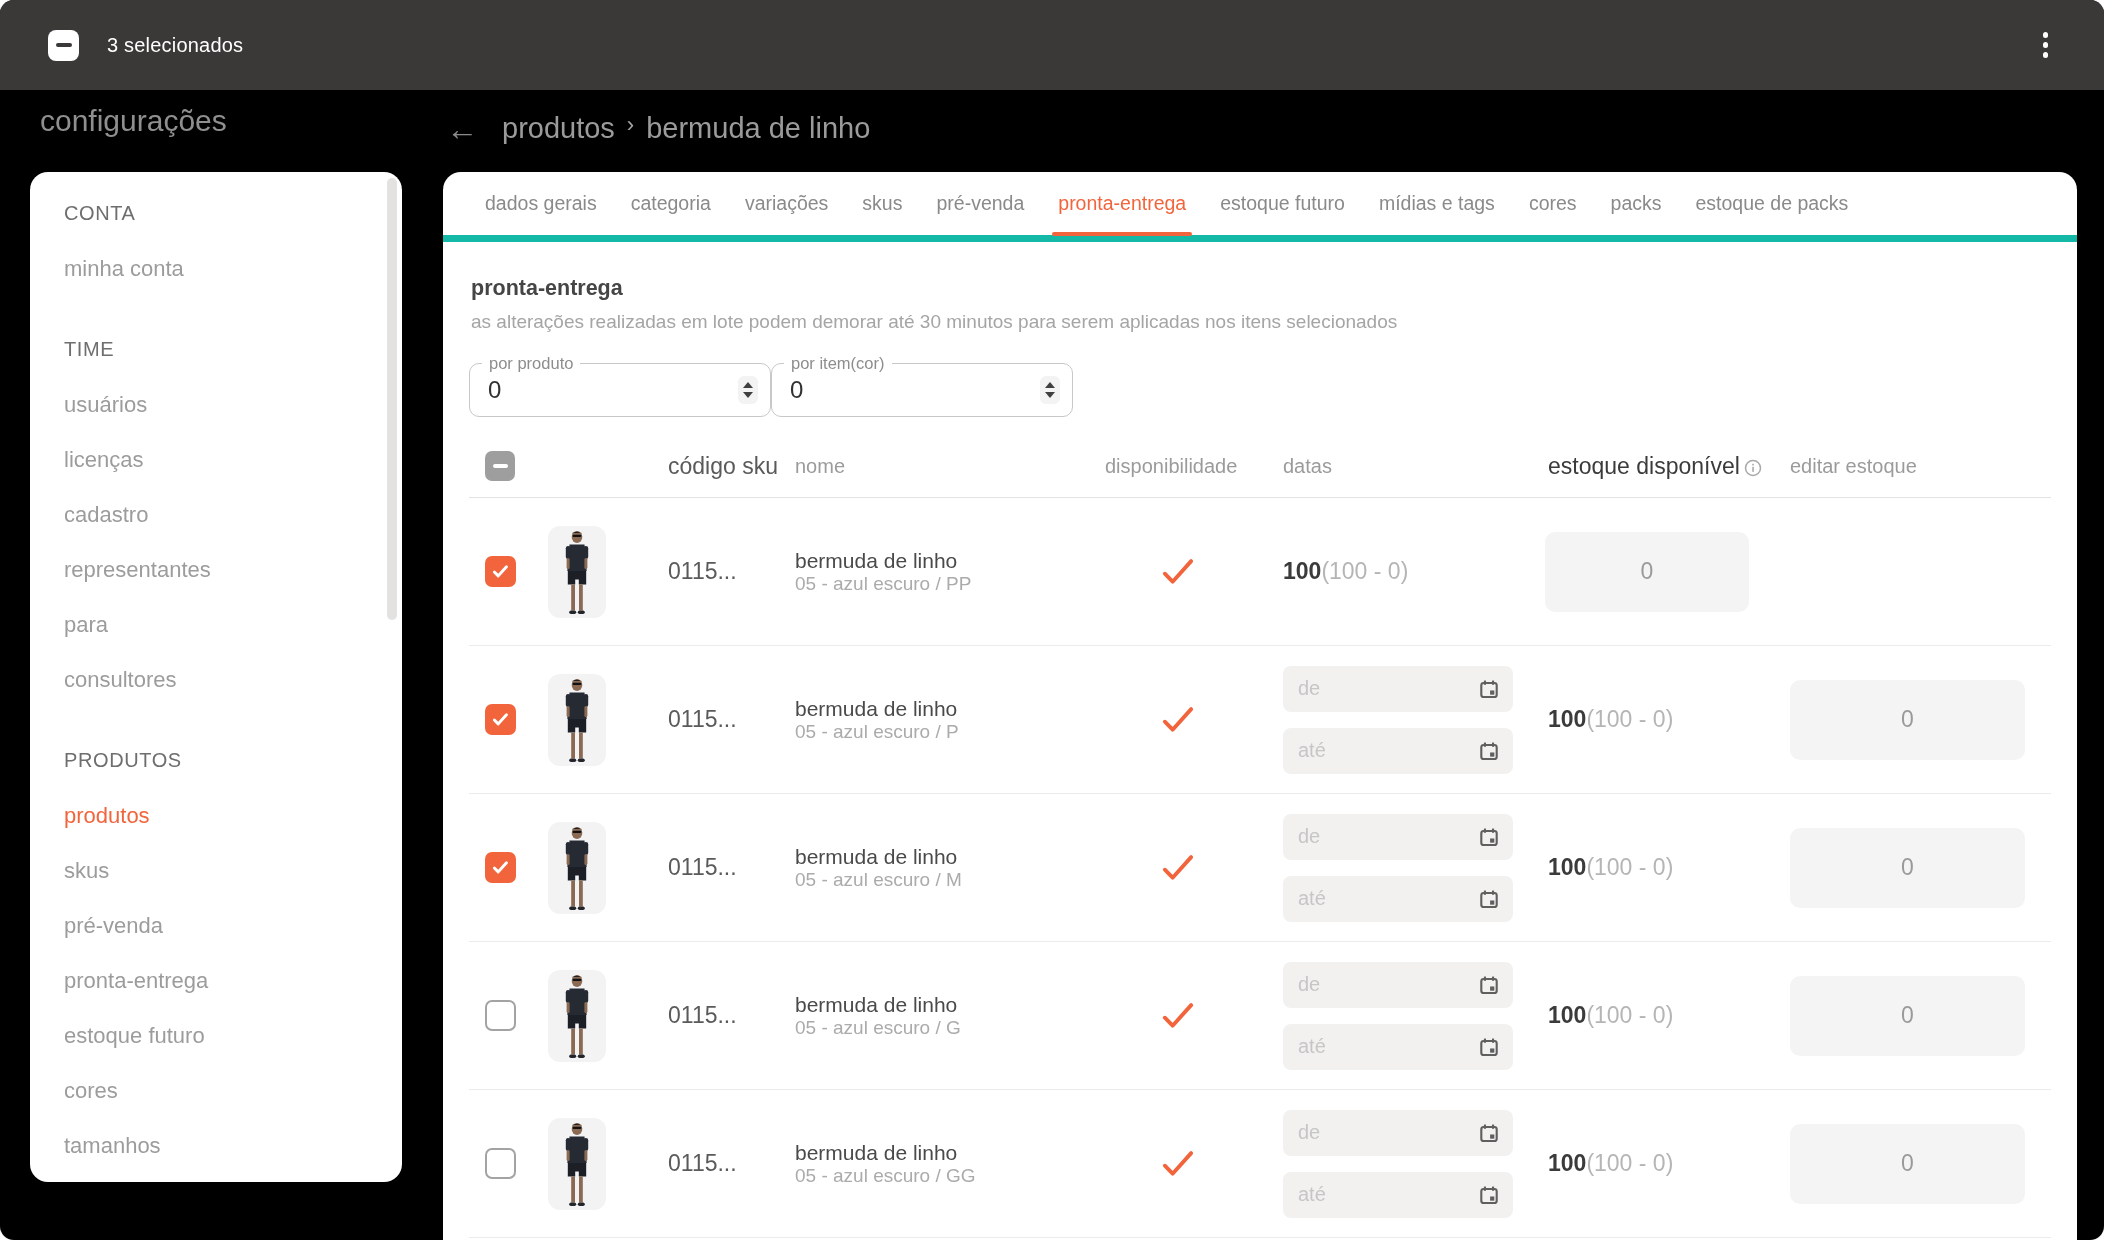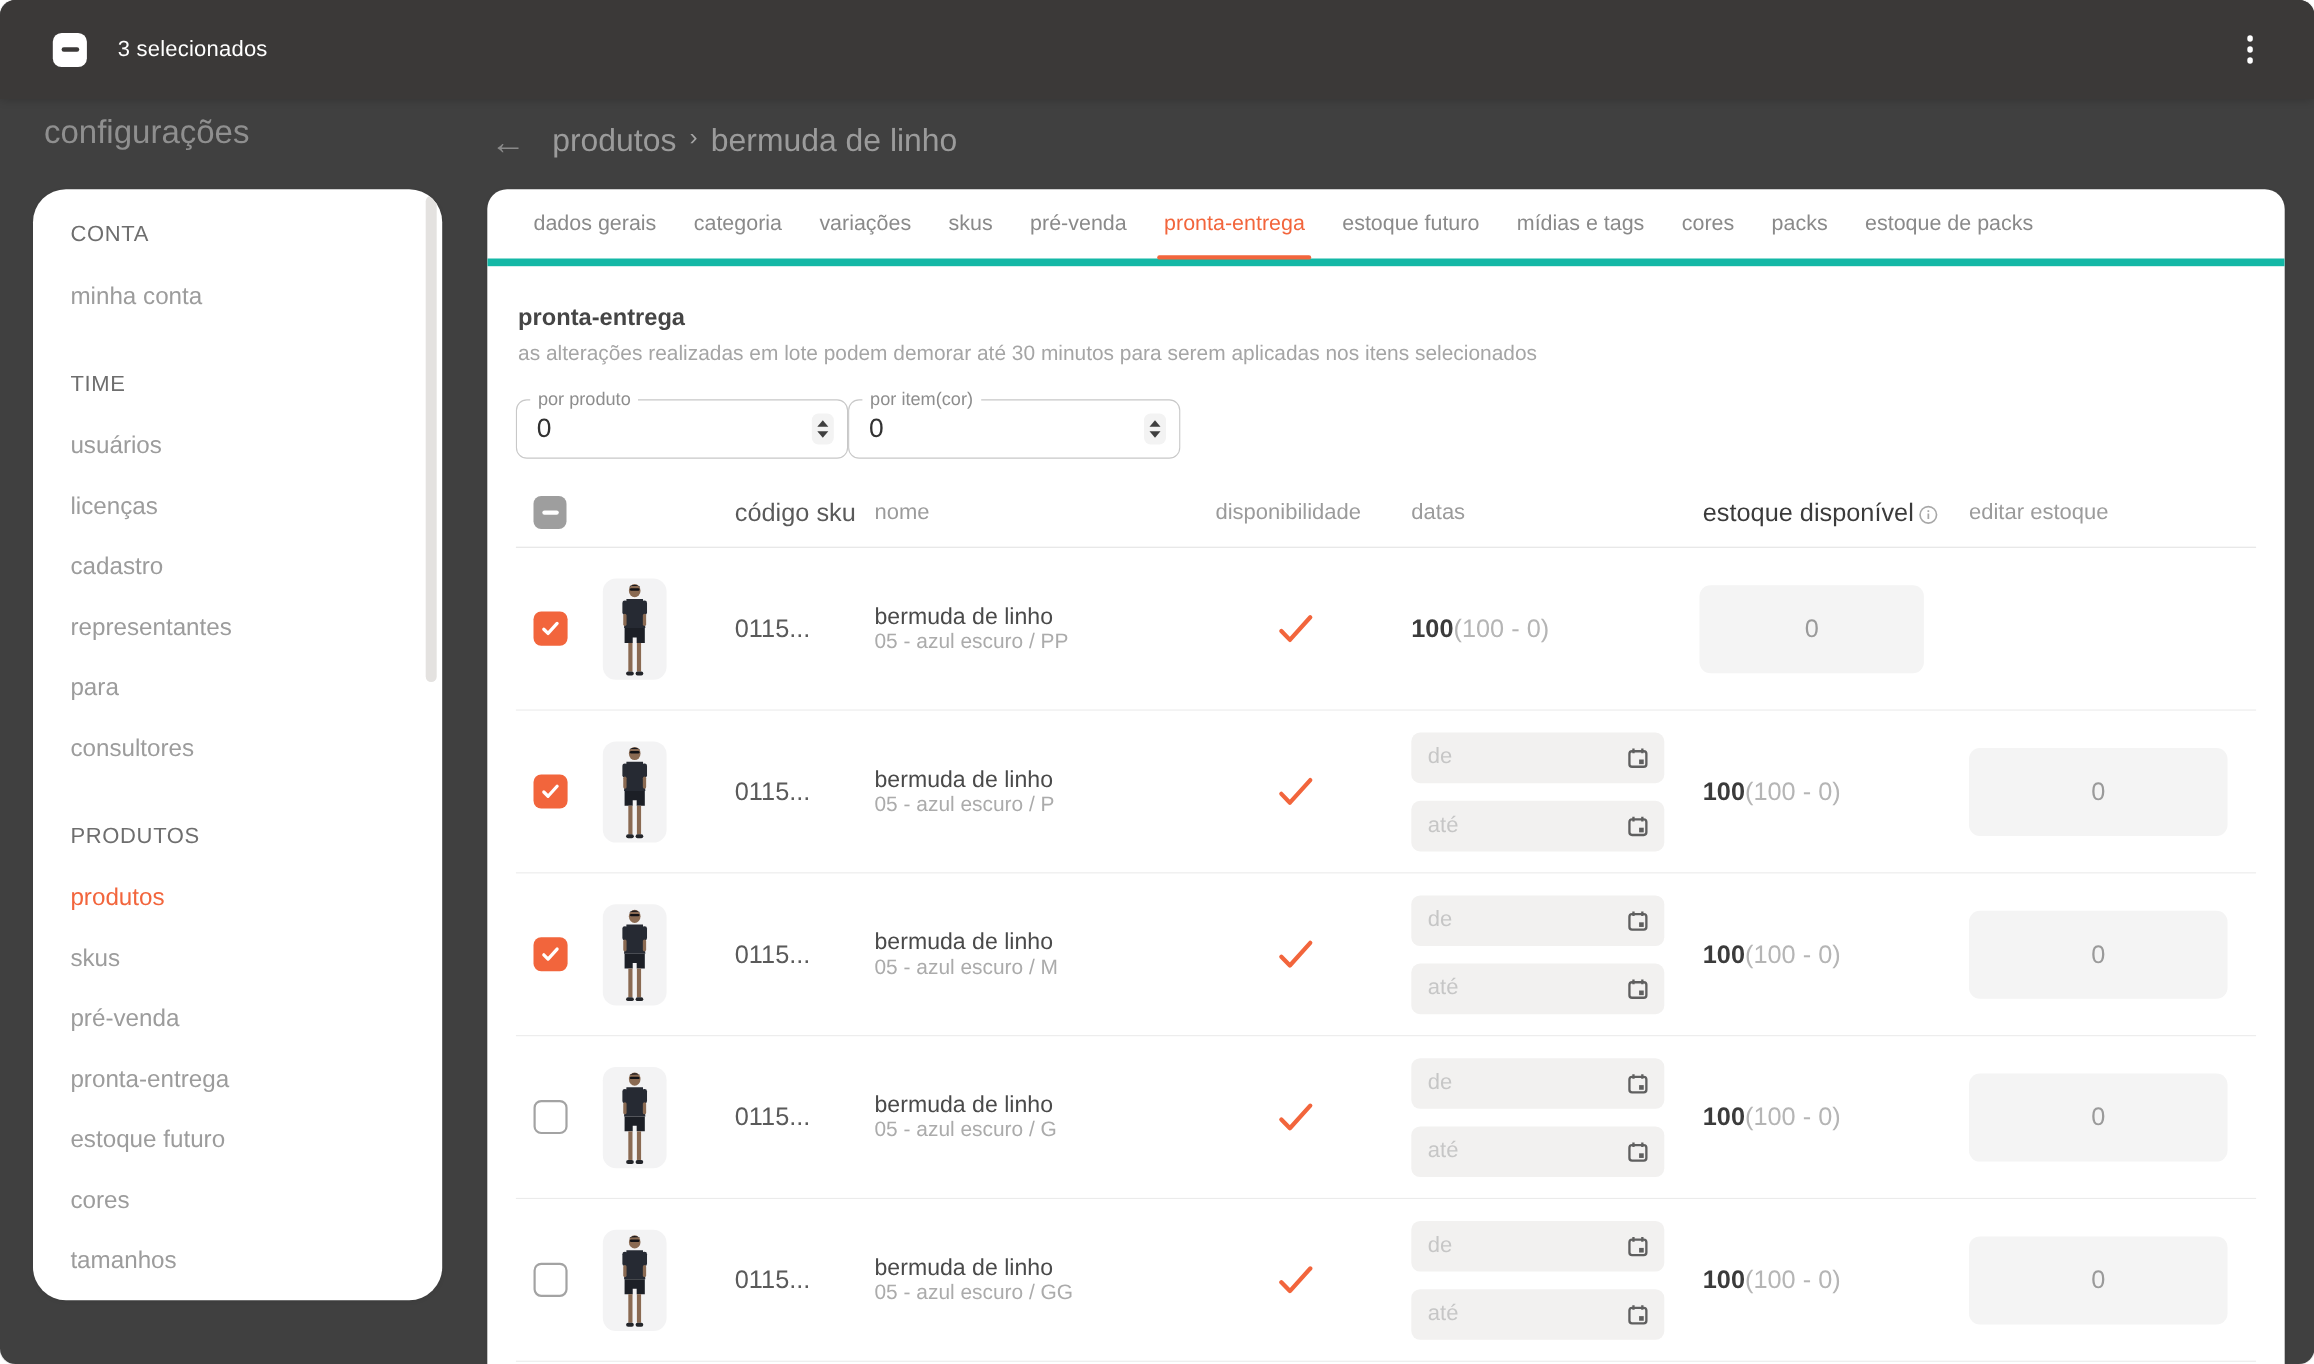--- a/index.html
+++ b/index.html
@@ -1,30 +1,30 @@
 <!DOCTYPE html>
 <html><head>
 <meta charset="utf-8">
 <style>
   html,body{margin:0;padding:0;background:#ffffff;font-family:"Liberation Sans","DejaVu Sans",sans-serif;}
   *{box-sizing:border-box;}
-  .window{position:relative;width:2104px;height:1240px;background:#404040;border-radius:14px;overflow:hidden;box-shadow:0 0 0 1px rgba(0,0,0,.07);}
+  .window{position:relative;width:2104px;height:1240px;background:#000000;border-radius:14px;overflow:hidden;box-shadow:0 0 0 1px rgba(0,0,0,.07);}
 
   
   .topbar{position:relative;height:90px;background:#3b3938;display:flex;align-items:center;padding:0 48px;box-shadow:0 2px 8px rgba(0,0,0,.18);}
   .sel-checkbox{width:31px;height:31px;background:#ffffff;border-radius:8px;display:flex;align-items:center;justify-content:center;cursor:pointer;}
   .sel-checkbox .minus{width:16px;height:3.6px;background:#3b3938;border-radius:2px;}
   .sel-label{color:#ffffff;font-size:20px;margin-left:28px;letter-spacing:.2px;}
   .kebab{margin-left:auto;display:flex;flex-direction:column;gap:4.5px;padding:8px;cursor:pointer;}
   .kebab i{width:5.5px;height:5.5px;border-radius:50%;background:#ffffff;display:block;}
 
   
   .page{position:relative;height:1150px;}
   .side-title{position:absolute;left:40px;top:14px;font-size:30px;font-weight:400;color:#8f8f8f;margin:0;}
-  .side-card{position:absolute;left:30px;top:82px;width:372px;height:1010px;background:#ffffff;border-radius:30px;box-shadow:0 1px 4px rgba(0,0,0,.05);padding:14px 0 0 34px;overflow:hidden;}
+  .side-card{position:absolute;left:30px;top:82px;width:372px;height:1010px;background:#ffffff;border-radius:18px;box-shadow:0 1px 4px rgba(0,0,0,.05);padding:14px 0 0 34px;overflow:hidden;}
   .side-section{margin-top:26px;}
   .side-section:first-child{margin-top:0;}
   .side-header{height:55px;display:flex;align-items:center;font-size:20px;color:#6e6e6e;letter-spacing:.6px;}
   .side-item{height:55px;display:flex;align-items:center;font-size:22px;color:#9c9c9c;cursor:pointer;}
   .side-item.active{color:#f2653c;}
   .side-scrollbar{position:absolute;right:5px;top:6px;width:10px;height:442px;border-radius:6px;background:#e4e2e0;}
 
   
   .breadcrumb{position:absolute;left:446px;top:22px;display:flex;align-items:center;color:#9b9b9b;}
   .breadcrumb .back{font-size:32px;color:#8a8a8a;margin-right:24px;cursor:pointer;line-height:1;}

